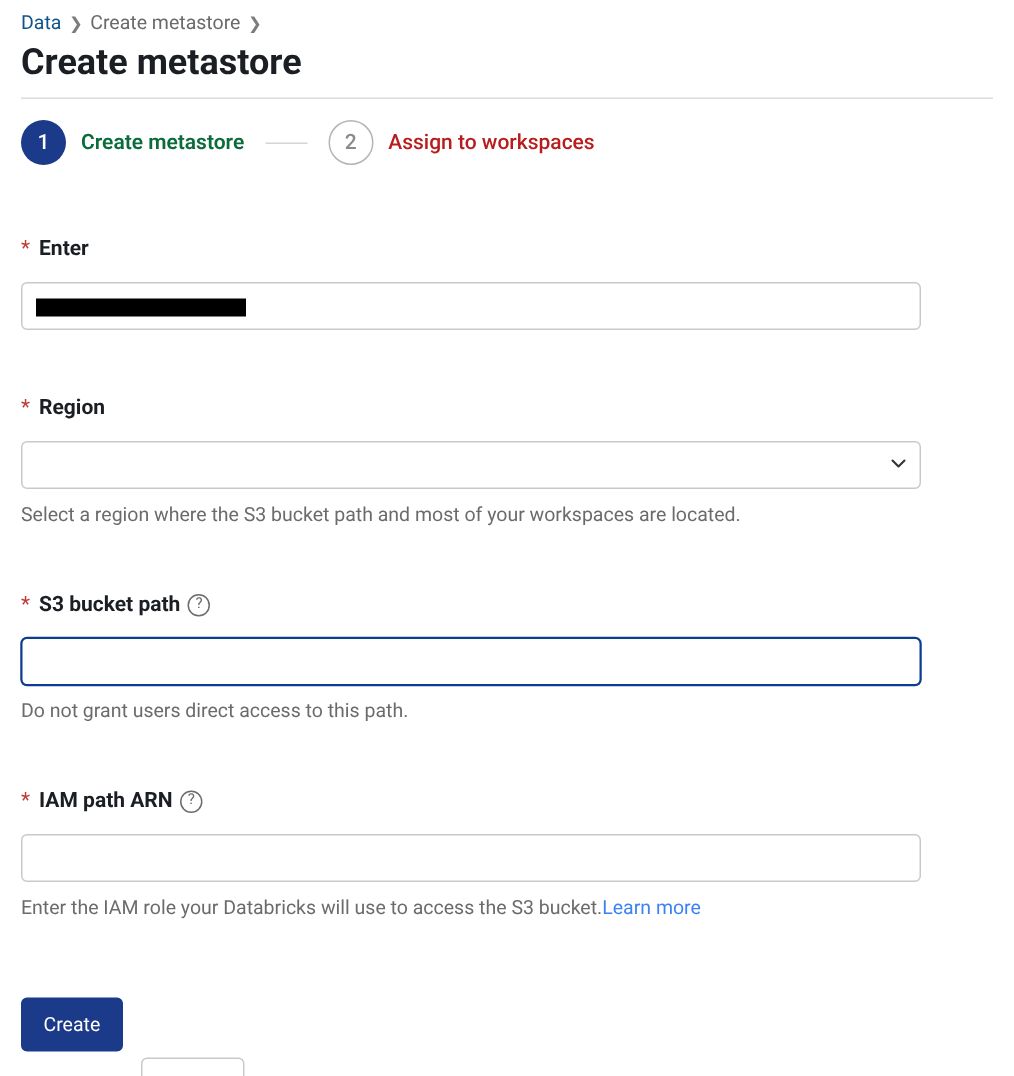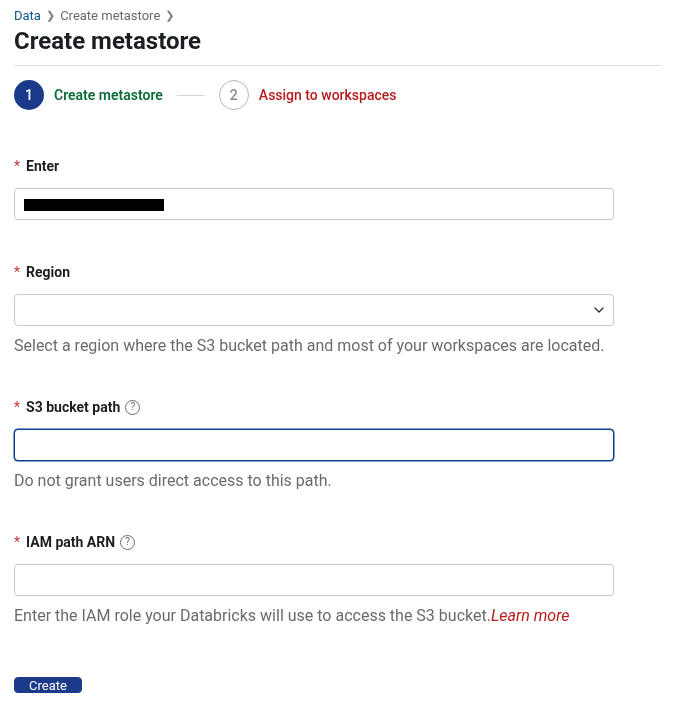--- a/index.html
+++ b/index.html
@@ -84,30 +84,30 @@
     display:inline-block; width:140px; height:12px; background:#000;
     position:relative; top:1px;
   }
   .select-wrap { position: relative; width: 600px; }
   .select-input { appearance: none; padding-right: 26px; }
   .select-caret {
     position: absolute; right: 10px; top: 50%; transform: translateY(-50%);
     pointer-events: none;
   }
   .hint {
-    font-size: 16px;
+    font-size: 13px;
     color: #6b6b6b;
     margin-top: 10px;
   }
-  .hint .lm { color: #b91c1c; font-style: italic; }
+  .hint .lm { color: #3b82f6; }
   .actions {
     display:flex; gap:12px; margin-top: 52px; margin-bottom: 18px;
   }
   .btn {
-    height: 16px; padding: 0 14px; border-radius: 4px;
+    height: 36px; padding: 0 14px; border-radius: 4px;
     font-size: 13px; cursor: pointer; font-family:inherit;
   }
   .btn-primary { background:#1b3a8a; color:#fff; border:1px solid #1b3a8a; }
   .btn-secondary { background:#fff; color:#333; border:1px solid #c9c9c9;margin-top:40px; }
 </style>
 </head>
 <body>
 
 <div class="breadcrumb">
   <span class="link">Data</span>

